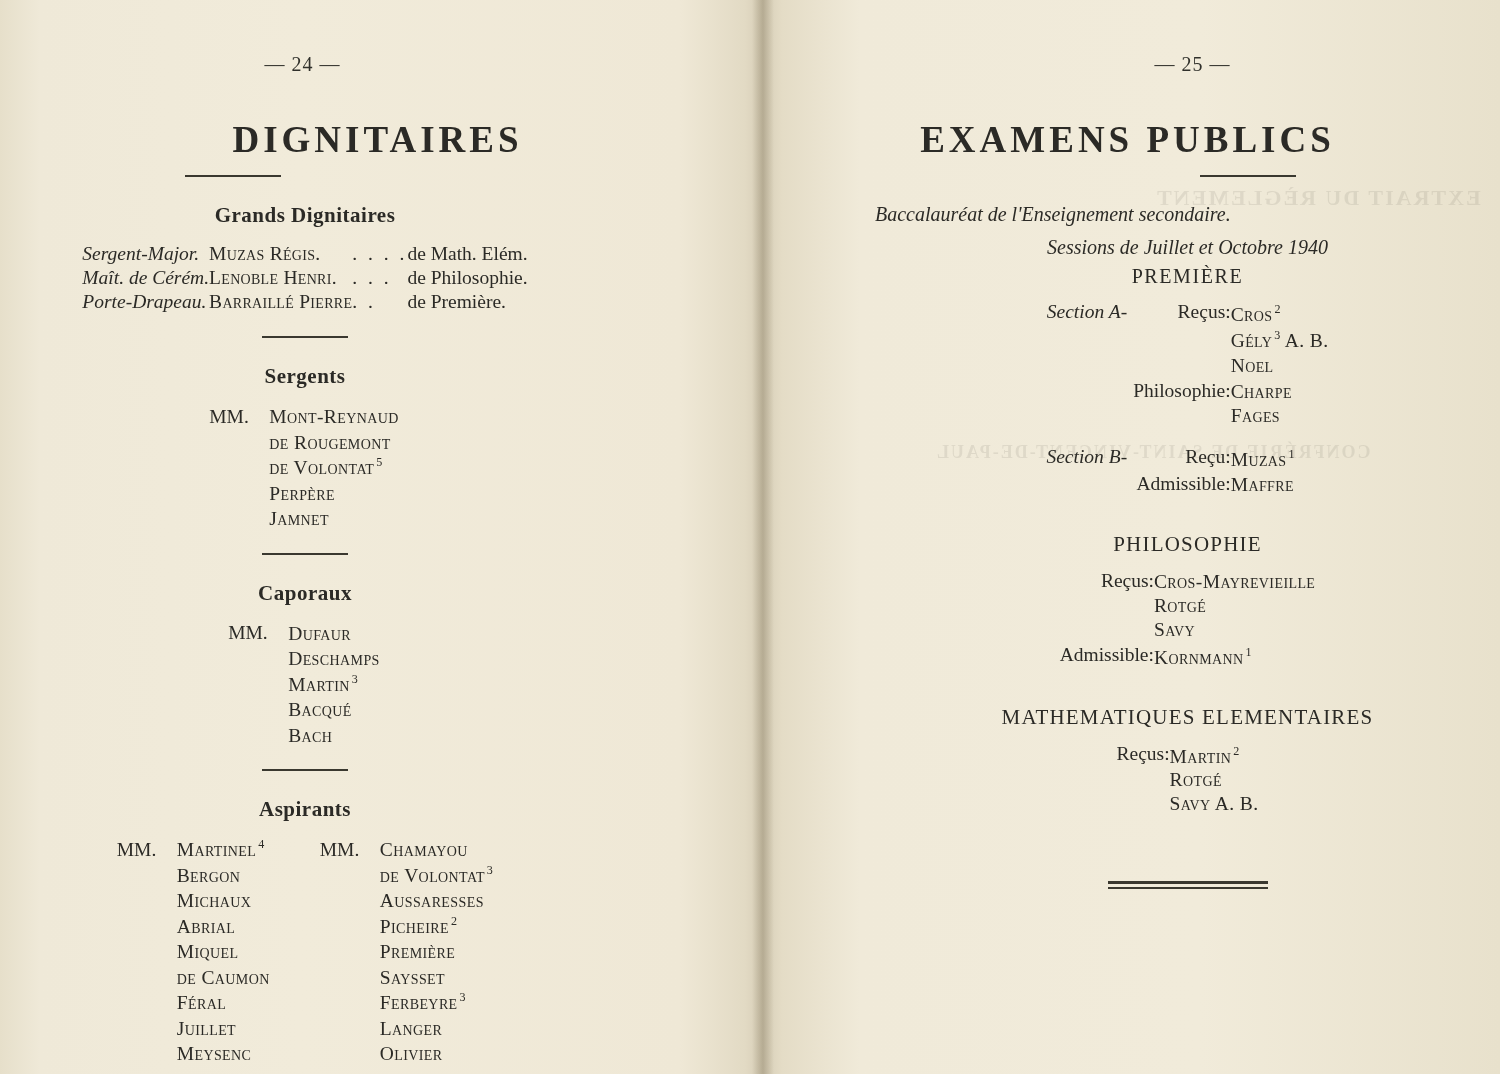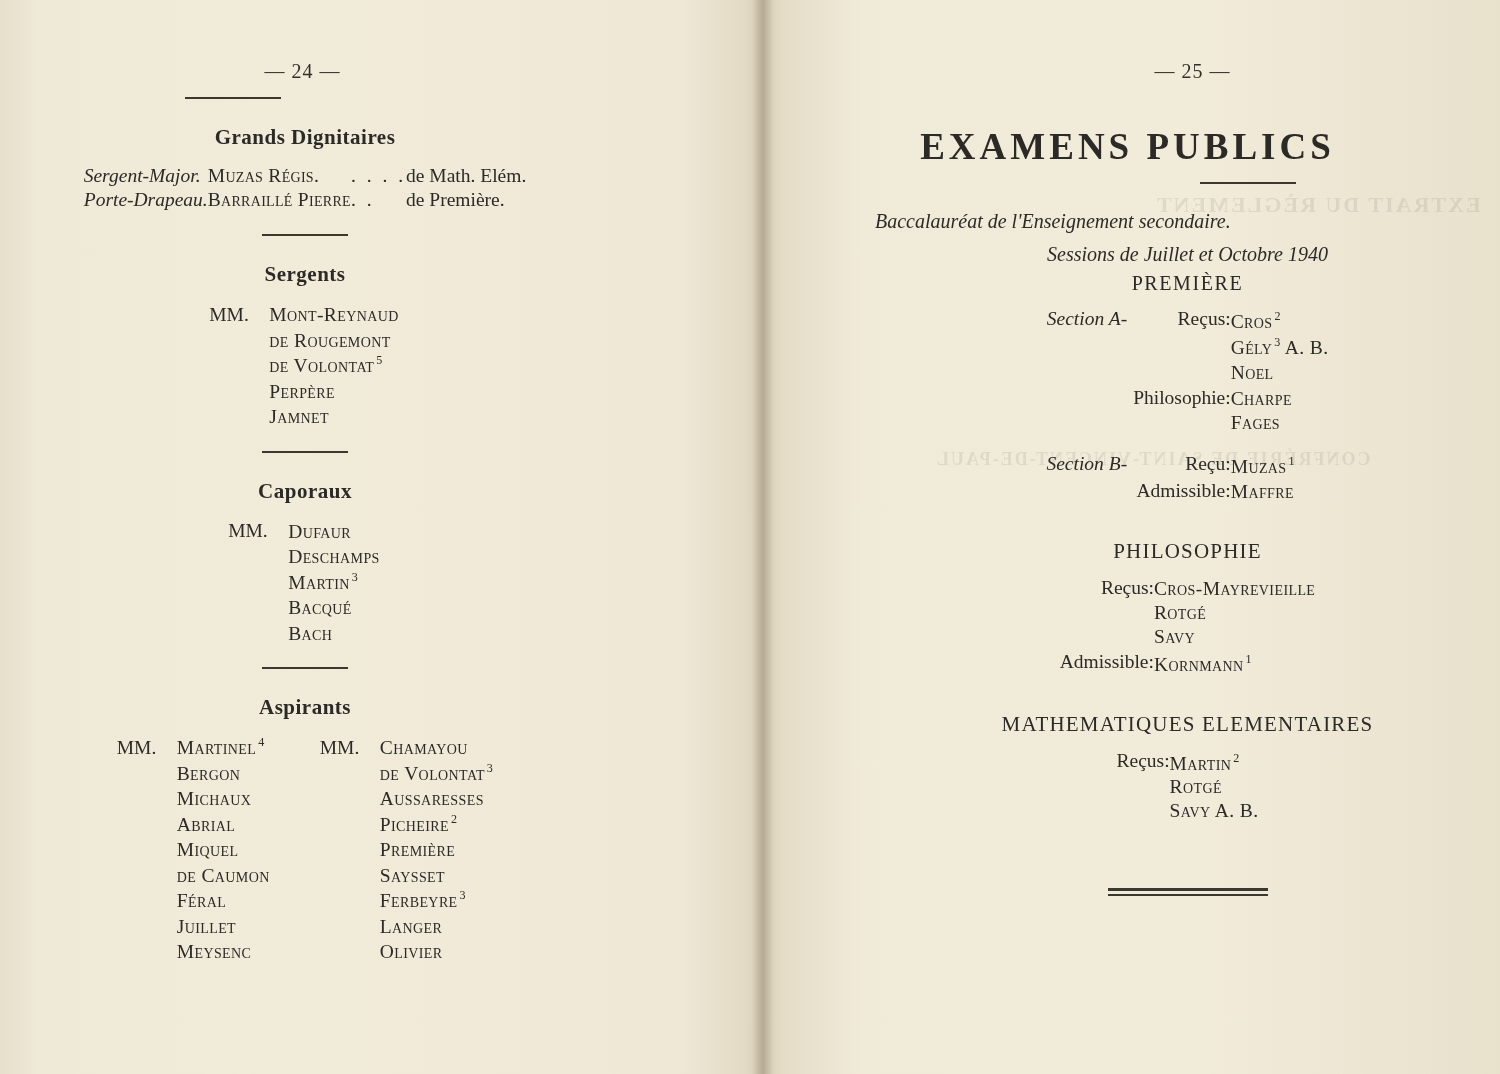--- a/index.html
+++ b/index.html
@@ -30,21 +30,21 @@
     position: absolute;
     top: 0;
     left: 752px;
     width: 22px;
     height: 1074px;
     background: linear-gradient(to right, rgba(140,128,100,0.0), rgba(120,108,80,0.35), rgba(140,128,100,0.0));
     pointer-events: none;
   }
   .page {
     position: absolute;
-    top: 12px;
+    top: 5px;
     height: 931px;
   }
   .page-left { left: 0; width: 755px; }
   .page-right { left: 755px; width: 745px; }
 
   .folio {
     text-align: center;
     font-size: 20px;
     letter-spacing: 1px;
     color: #30302b;
@@ -181,34 +181,41 @@
 </style>
 </head>
 <body>
 
 <div class="book">
   <div class="gutter"></div>
 
   <div class="page page-left">
     <div class="folio folio-left">— 24 —</div>
 
+    <h1 class="title title-left">DIGNITAIRES</h1>
     <div class="rule rule-short" style="margin-left:calc(50% - 48px - 145px);"></div>
 
     <div class="left-col-wrap">
 
       <div class="sec-head">Grands Dignitaires</div>
       <table class="grands-table">
         <tbody>
             <tr>
           <td class="gt-role">Sergent-Major.</td>
           <td class="gt-name">Muzas Régis.</td>
           <td class="gt-dots">. . . .</td>
           <td class="gt-class">de Math. Elém.</td>
         </tr>
         <tr>
+          <td class="gt-role">Maît. de Cérém.</td>
+          <td class="gt-name">Lenoble Henri.</td>
+          <td class="gt-dots">. . .</td>
+          <td class="gt-class">de Philosophie.</td>
+        </tr>
+        <tr>
           <td class="gt-role">Porte-Drapeau.</td>
           <td class="gt-name">Barraillé Pierre</td>
           <td class="gt-dots">. .</td>
           <td class="gt-class">de Première.</td>
         </tr>
       </tbody>
         </table>
       <div class="rule rule-tiny" style="margin-top:22px;"></div>
 
       <div class="sec-head">Sergents</div>

